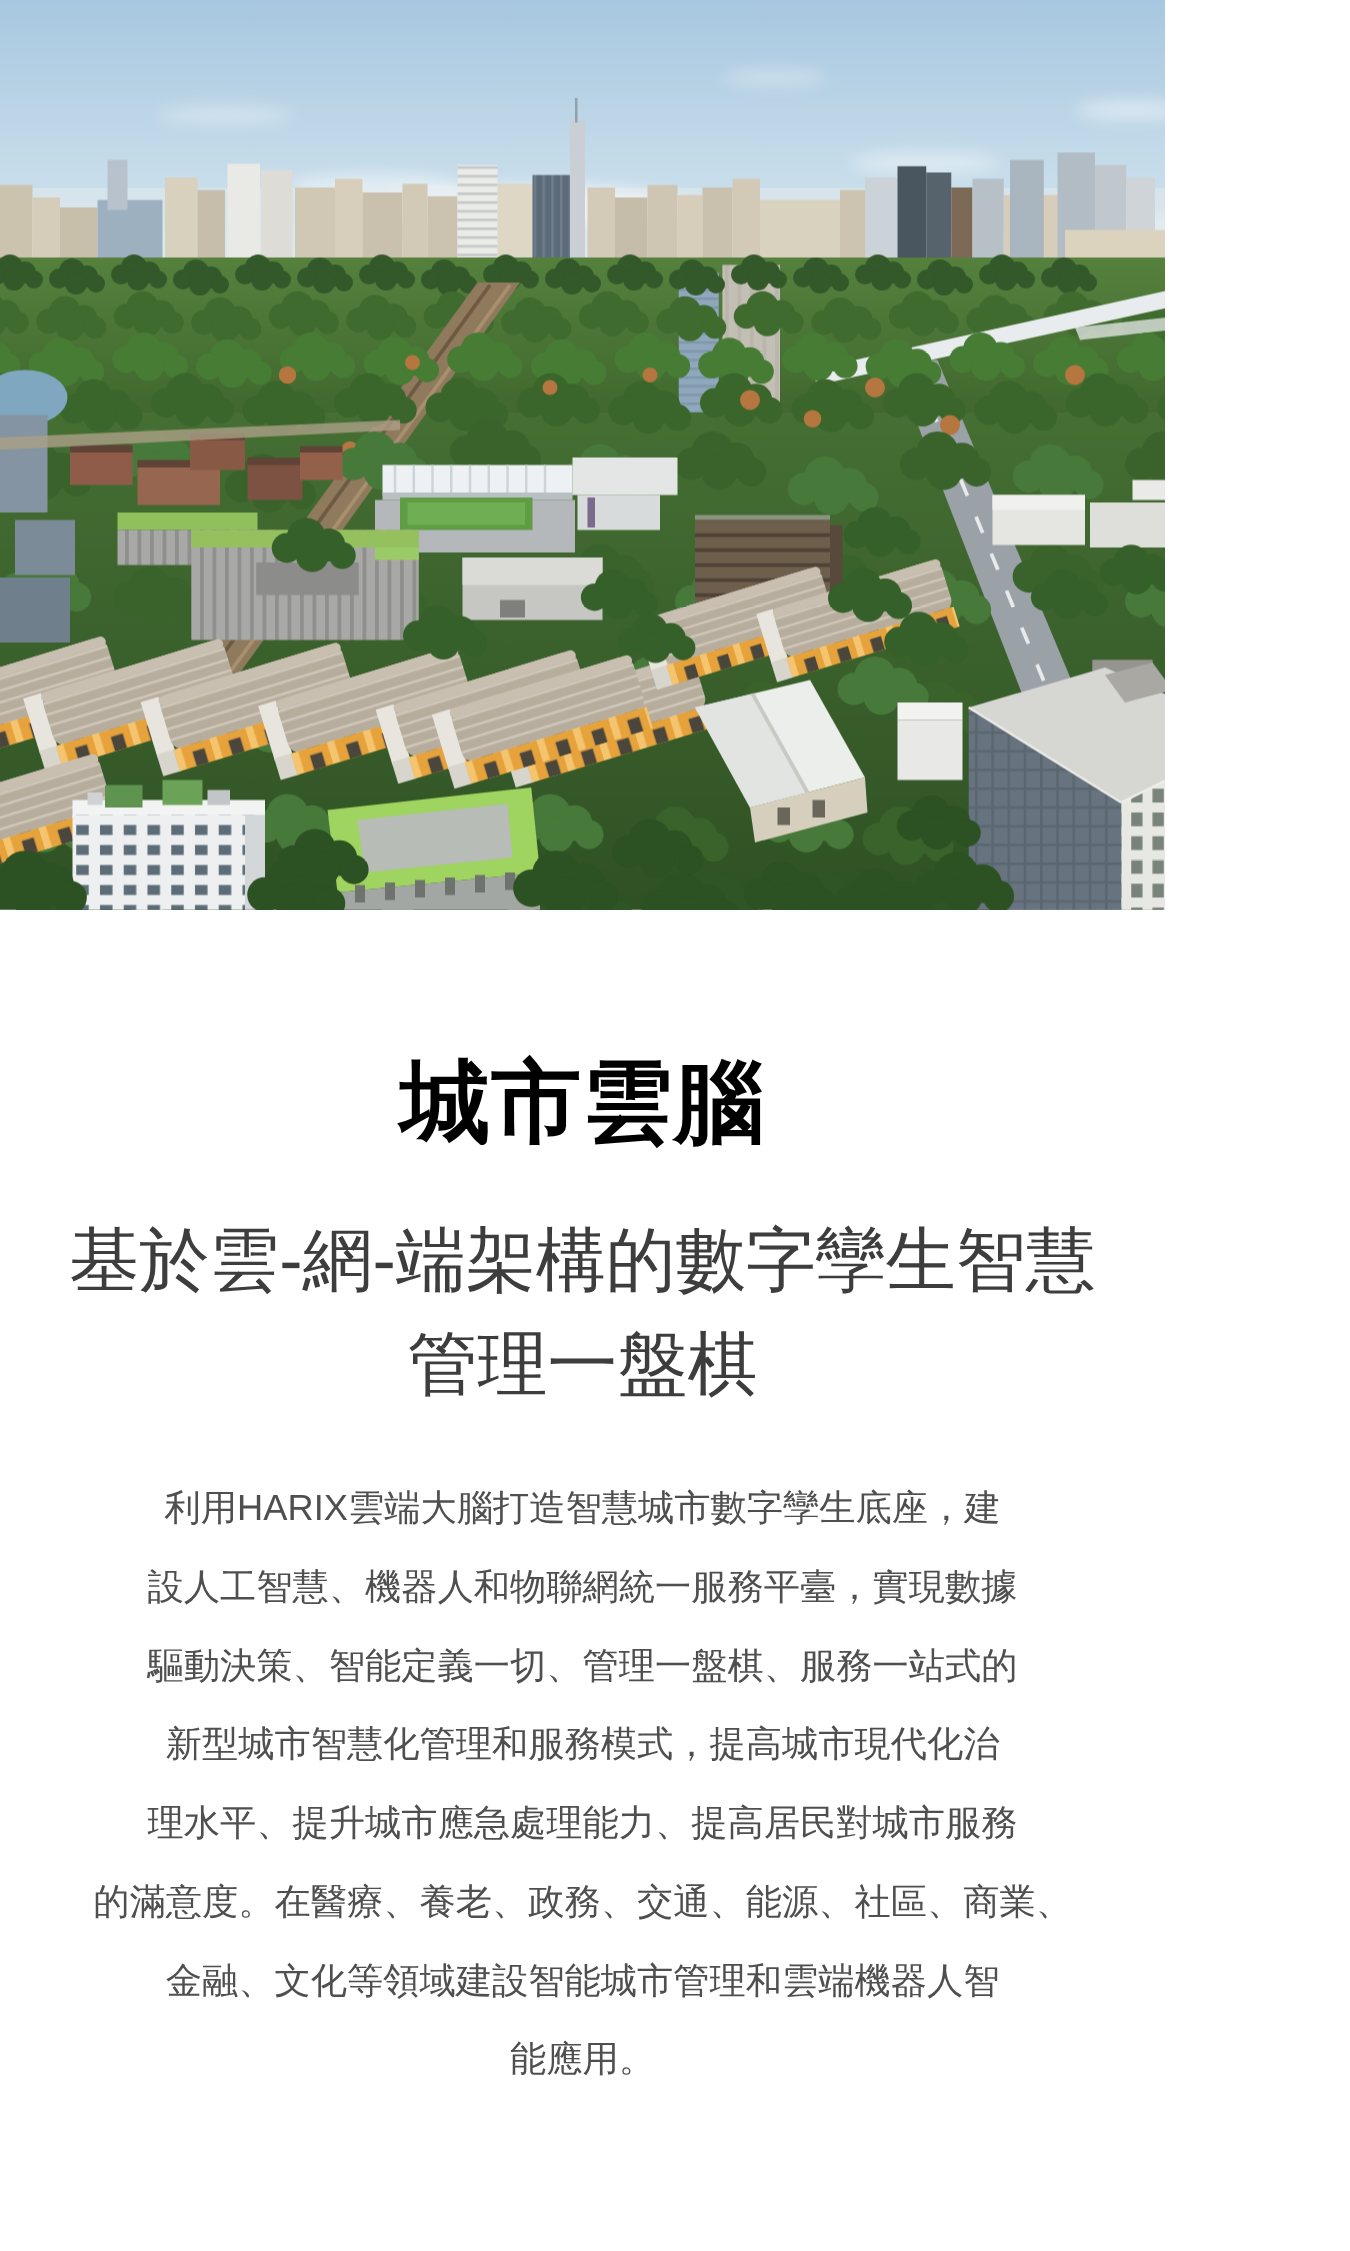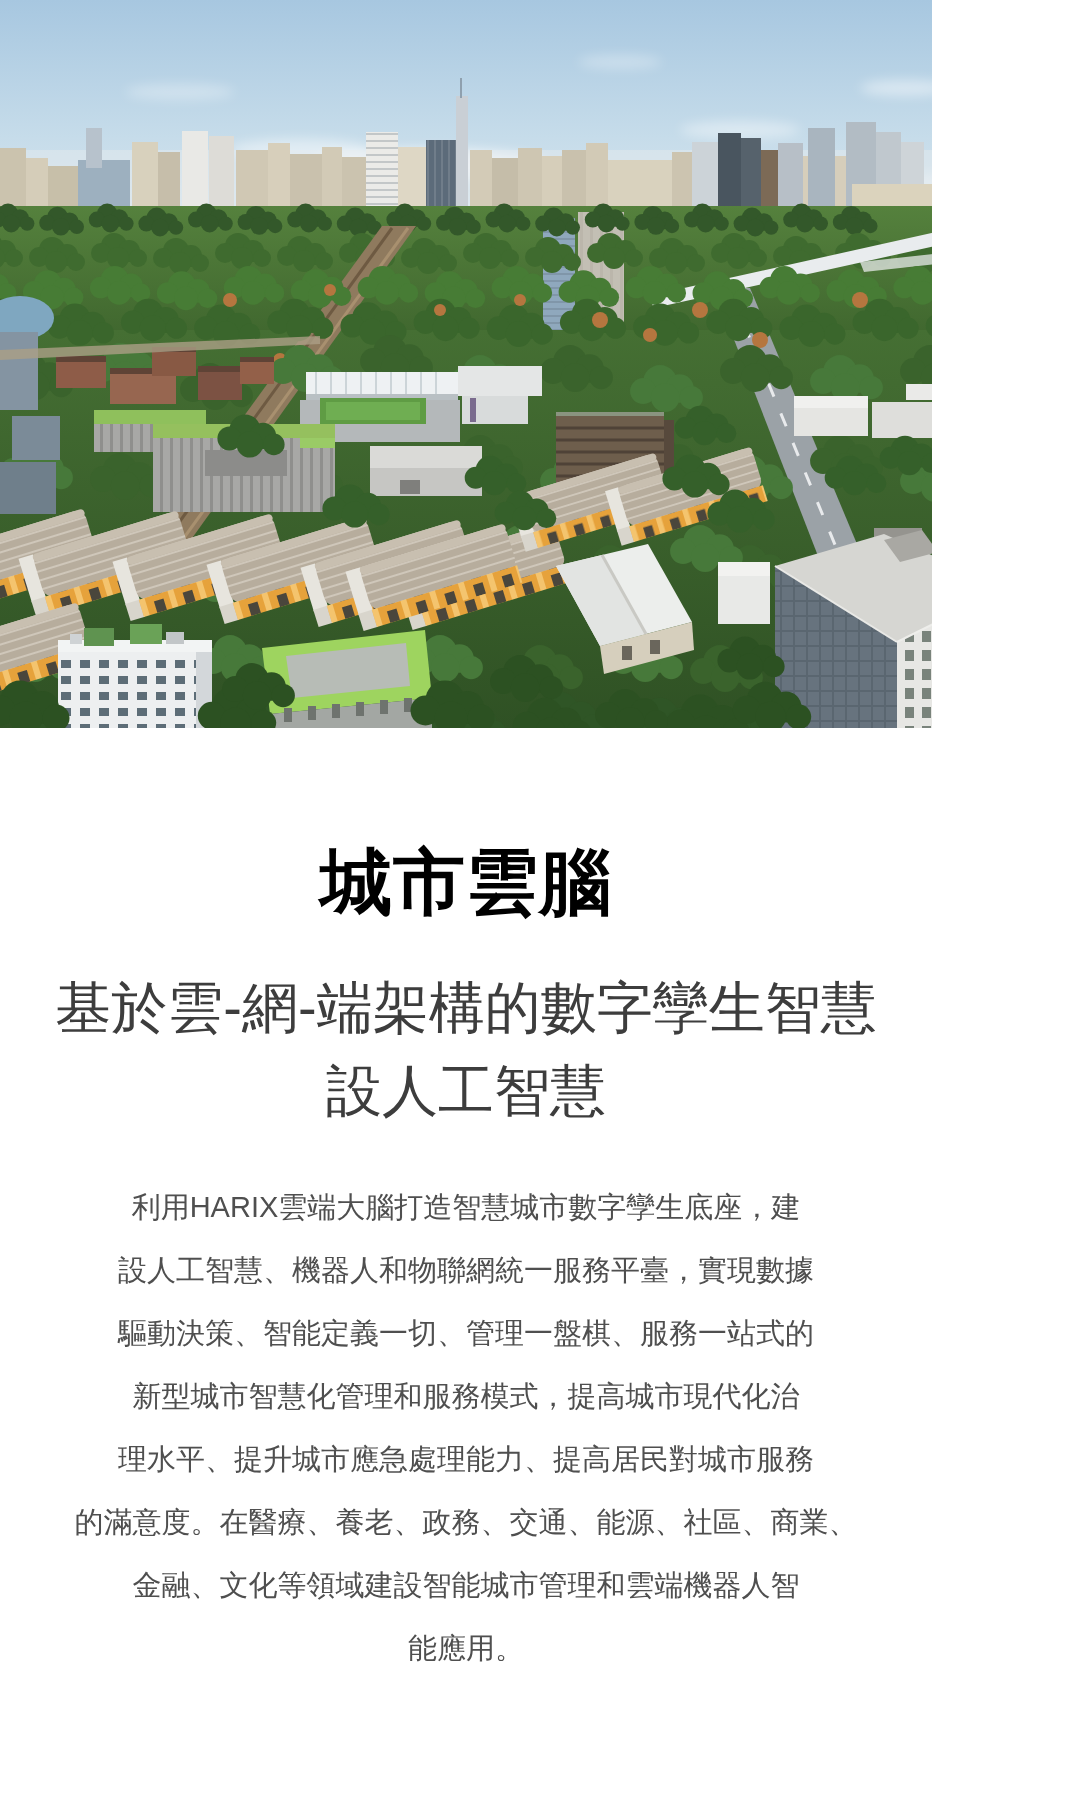--- a/index.html
+++ b/index.html
@@ -449,21 +449,21 @@
           <use href="#tc" transform="translate(905,450) scale(1.1)"></use>
       <use href="#tc" transform="translate(850,470) scale(1.1)"></use>
           <use href="#tc" transform="translate(985,475) scale(1.1)"></use>
     </g>
   </svg>
   </figure>
 
   <main>
     <h1 class="title">城市雲腦</h1>
     <h2 class="subtitle">基於雲-網-端架構的數字孿生智慧
-設人工智慧</h2>
+管理一盤棋</h2>
     <p class="body-text">利用HARIX雲端大腦打造智慧城市數字孿生底座，建
 設人工智慧、機器人和物聯網統一服務平臺，實現數據
 驅動決策、智能定義一切、管理一盤棋、服務一站式的
 新型城市智慧化管理和服務模式，提高城市現代化治
 理水平、提升城市應急處理能力、提高居民對城市服務
 的滿意度。在醫療、養老、政務、交通、能源、社區、商業、
 金融、文化等領域建設智能城市管理和雲端機器人智
 能應用。</p>
   </main>
 

